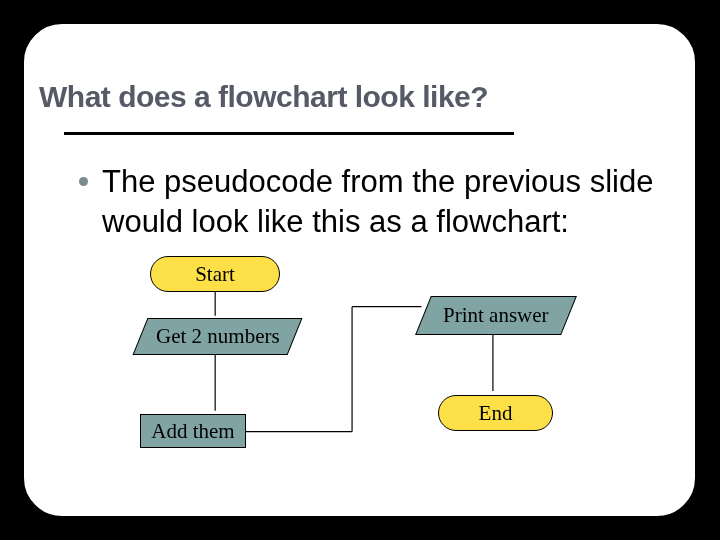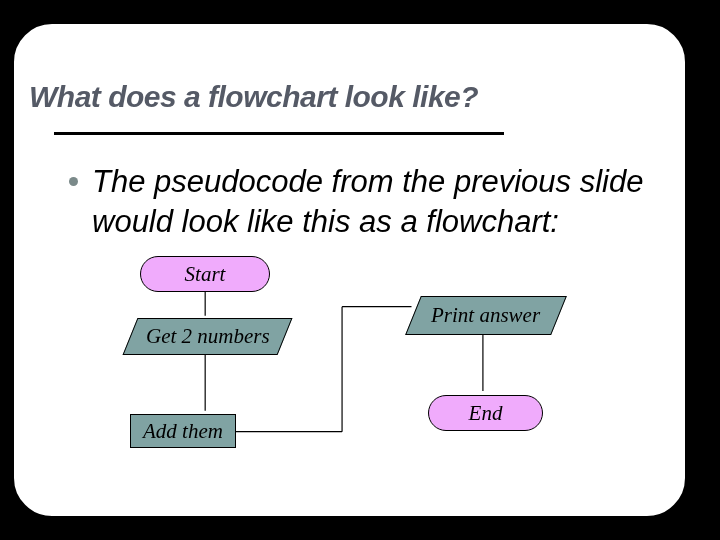--- a/index.html
+++ b/index.html
@@ -1,24 +1,23 @@
 <!DOCTYPE html>
 <html><head>
 <meta charset="utf-8">
 <style>
   * { box-sizing: border-box; margin: 0; padding: 0; }
   html, body { width: 720px; height: 540px; background: #000; font-family: Arial, Helvetica, sans-serif; }
   .slide {
     position: absolute;
-    top: 22px; left: 12px;
+    top: 22px; left: 22px;
     width: 675px; height: 496px;
     background: #fff;
     border: 2px solid #000;
     border-radius: 40px;
-    font-style: italic;
   }
   .title {
     position: absolute;
     top: 56px; left: 15px;
     font-size: 30px;
     font-weight: bold;
     color: #555a66;
     letter-spacing: -0.5px;
   }
   .rule {
@@ -50,21 +49,21 @@
   .shape {
     position: absolute;
     display: flex;
     align-items: center;
     justify-content: center;
     font-family: "Times New Roman", Times, serif;
     font-size: 21px;
     color: #000;
   }
   .terminator {
-    background: #f0abfc;
+    background: #fde047;
     border: 1px solid #000;
     border-radius: 999px;
   }
   .process {
     background: #80a3a3;
     border: 1px solid #000;
   }
   .io {
     background: #80a3a3;
     border: 1px solid #000;

